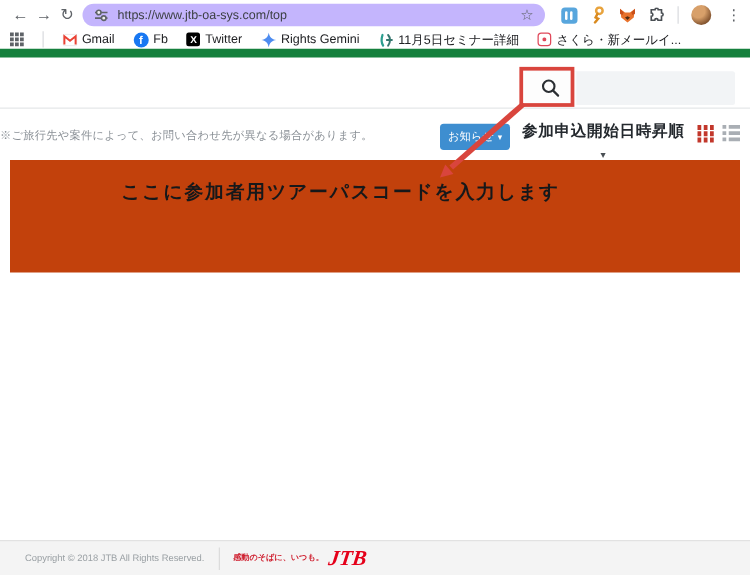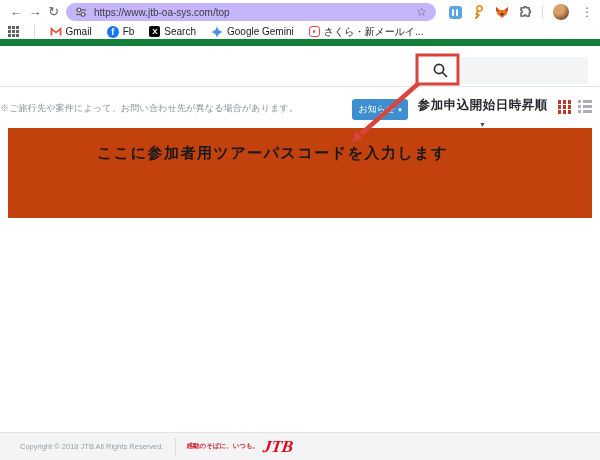--- a/index.html
+++ b/index.html
@@ -154,30 +154,37 @@
   </span>
 
 
   <span class="bm">
     <span class="fb-badge">f</span>
     <span>Fb</span>
   </span>
 
   <span class="bm">
     <span class="x-badge">X</span>
-    <span>Search</span>
+    <span>Twitter</span>
   </span>
 
   <span class="bm">
     <svg class="ic12" viewBox="0 0 12 12">
       <path d="M6 0 C6.5 3.5 8.5 5.5 12 6 C8.5 6.5 6.5 8.5 6 12 C5.5 8.5 3.5 6.5 0 6 C3.5 5.5 5.5 3.5 6 0 Z" fill="#4e8cf0"></path>
     </svg>
-    <span>Google Gemini</span>
-  </span>
-
+    <span>Rights Gemini</span>
+  </span>
+
+  <span class="bm">
+    <svg class="ic12" viewBox="0 0 12 12">
+      <path d="M3 2 C2 5 2 8 3.5 10.5" fill="none" stroke="#2c9e8f" stroke-width="1.8" stroke-linecap="round"></path>
+      <path d="M7.5 2 C9.5 4 9.5 8 7.5 10.5 M6.5 6 L10.5 6" fill="none" stroke="#35766e" stroke-width="1.6" stroke-linecap="round"></path>
+    </svg>
+    <span>11月5日セミナー詳細</span>
+  </span>
 
   <span class="bm">
     <span class="sakura-badge">
         <i></i>
       </span>
     <span>さくら・新メールイ...</span>
   </span>
 
 </div>
 

